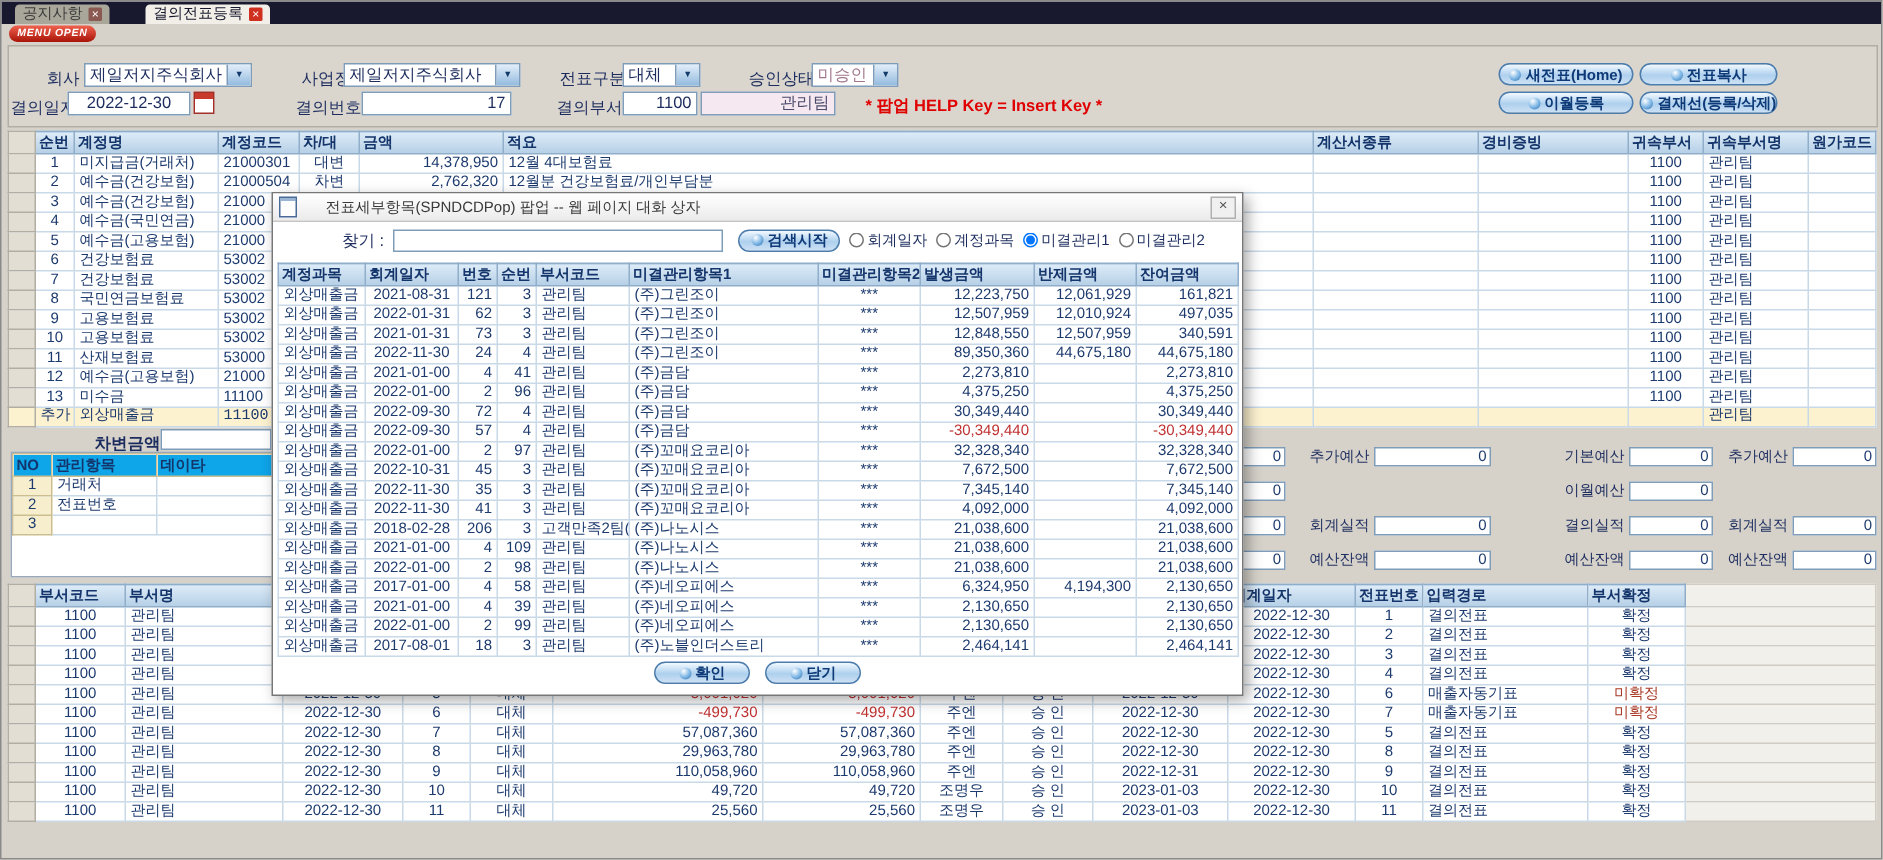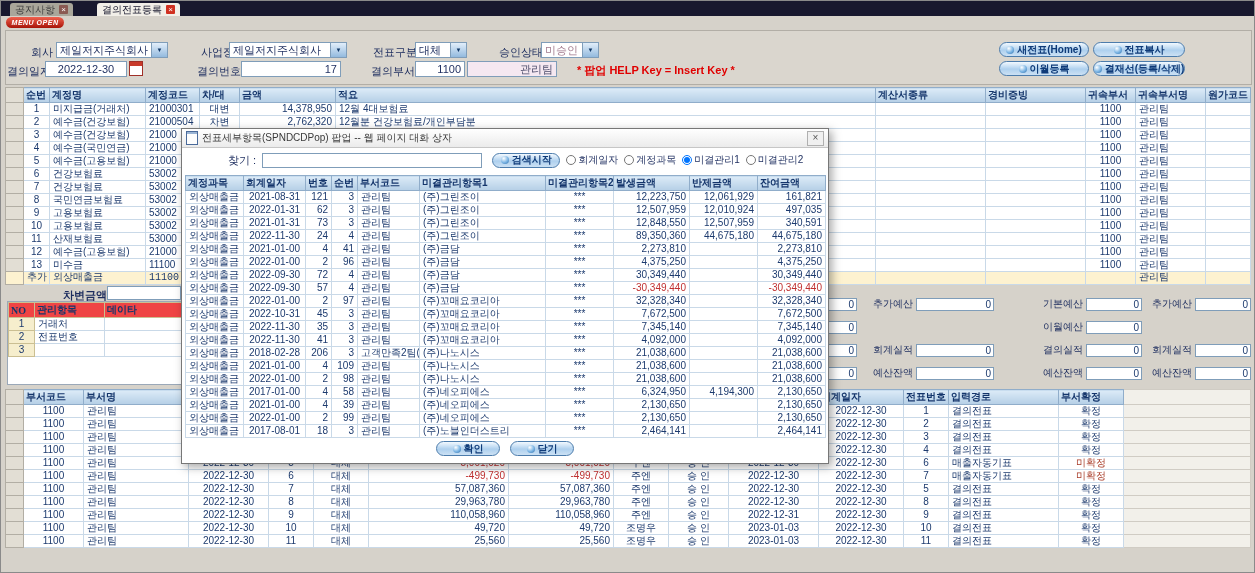--- a/index.html
+++ b/index.html
@@ -37,40 +37,40 @@
   td{border:1px solid #c9d9e8;font-size:10px;color:#1c3a6e;height:12px;line-height:12px;padding:0 3px;overflow:hidden;white-space:nowrap;background:#fff;}
   th.sel,td.sel{background:#e2ded4;border-color:#b2aea4;width:18px;padding:0;}
   td.filler,th.filler{background:#f2f0ea;border-color:#d0ccc4;}
   tr.add-row td{background:#fdf2d0;font-family:Liberation Mono, monospace;}
   .l{text-align:left}.c{text-align:center}.r{text-align:right}
   .neg{color:#c03030;}
   .warn{color:#a83a26;}
   #main-grid-wrap{position:absolute;left:4px;top:86px;}
   #bottom-grid-wrap{position:absolute;left:4px;top:388px;}
   #mgmt-wrap{position:absolute;left:6px;top:300px;width:178px;height:84px;background:#fff;border:1px solid #9aa8b8;box-sizing:border-box;}
-  #mgmt-wrap th{background:#ef4444;border-color:#cbbf92;font-family:Liberation Serif, serif;}
+  #mgmt-wrap th{background:#0ea5e9;border-color:#cbbf92;}
   #mgmt-wrap td.no-col{background:#f6eecd;border-color:#cbbf92;text-align:center;}
 
   
   .debit-lbl{position:absolute;left:62px;top:287px;font-size:11px;font-weight:bold;color:#1c2c5e;}
   .debit-inp{position:absolute;left:106px;top:285px;width:74px;height:14px;background:#fff;border:1px solid #7f9db9;box-sizing:border-box;}
 
   
   #budget-left{position:absolute;left:778px;top:296px;width:262px;}
   #budget-right{position:absolute;left:1036px;top:296px;width:216px;}
   .budget-row{display:flex;align-items:center;height:14px;margin-bottom:9px;}
   .lead-box{width:78px;height:13px;border:1px solid #7f9db9;background:#fff;font-size:10px;color:#1c3a6e;text-align:right;padding:0 2px;margin-right:6px;box-sizing:border-box;line-height:11px;flex:0 0 78px;}
   .b-lbl{width:50px;font-size:10px;color:#1c2c5e;text-align:right;margin-right:3px;white-space:nowrap;flex:0 0 50px;}
   .b-lbl.sm{width:46px;flex:0 0 46px;}
   .b-val{width:78px;height:13px;border:1px solid #7f9db9;background:#fff;font-size:10px;color:#1c3a6e;text-align:right;padding:0 2px;box-sizing:border-box;line-height:11px;flex:0 0 78px;}
   .b-val.sm{width:56px;flex:0 0 56px;margin-right:4px;}
 
   
   #popup{position:absolute;left:180px;top:127px;width:648px;height:336px;background:#fff;border:1px solid #777;box-shadow:3px 3px 9px rgba(0,0,0,.35);z-index:50;box-sizing:border-box;}
-  .p-title{height:18px;background:linear-gradient(#ffffff,#ebebeb);border-bottom:1px solid #c6c6c6;display:flex;align-items:center;padding:0 4px;gap:4px;}
+  .p-title{height:18px;background:linear-gradient(#ffffff,#ebebeb);border-bottom:1px solid #c6c6c6;display:flex;align-items:center;padding:0 4px;gap:19px;}
   .p-ico{width:10px;height:12px;background:#fdfdfd;border:1px solid #4a6a9a;box-shadow:inset 0 2px #9ab4d4;flex:0 0 10px;}
   .p-title-text{font-size:10px;color:#3a3a3a;flex:1;overflow:hidden;white-space:nowrap;}
   .p-close{width:15px;height:13px;text-align:center;line-height:12px;font-size:10px;color:#555;border:1px solid #b0b0b0;background:#f0f0f0;cursor:default;}
   .p-search{position:absolute;left:0;top:20px;right:0;height:22px;display:flex;align-items:center;padding-left:46px;}
   .p-find-lbl{font-size:11px;color:#1c2c5e;margin-right:6px;white-space:nowrap;}
   .p-search-input{width:220px;height:15px;border:1px solid #7f9db9;background:#fff;margin-right:10px;box-sizing:border-box;}
   .radio{font-size:10px;color:#1c2c5e;margin-left:6px;white-space:nowrap;display:flex;align-items:center;}
   .radio input{width:10px;height:10px;margin:0 2px 0 0;}
   .p-table-wrap{position:absolute;left:3px;top:46px;width:640px;}
   .p-buttons{position:absolute;left:0;right:0;top:312px;display:flex;justify-content:center;gap:10px;}

